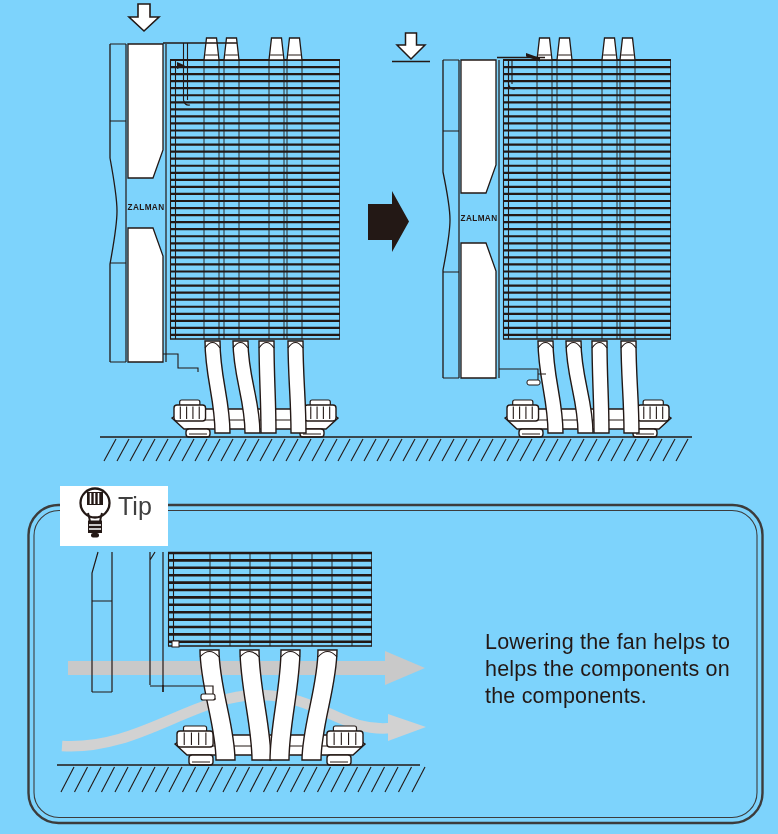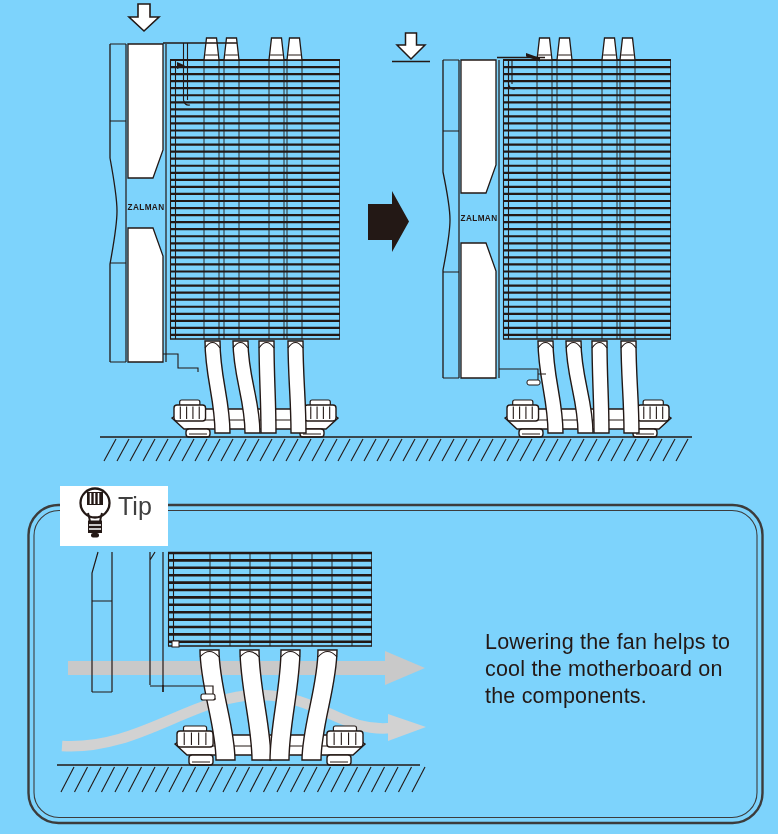--- a/index.html
+++ b/index.html
@@ -412,17 +412,17 @@
           <line x1="371.5" y1="792" x2="384.5" y2="767" stroke="#231815" stroke-width="1.1"></line>
           <line x1="385" y1="792" x2="398" y2="767" stroke="#231815" stroke-width="1.1"></line>
           <line x1="398.5" y1="792" x2="411.5" y2="767" stroke="#231815" stroke-width="1.1"></line>
           <line x1="412" y1="792" x2="425" y2="767" stroke="#231815" stroke-width="1.1"></line>
         </g>
   </g>
 </svg>
 
 <div class="caption">
   <span>Lowering the fan helps to</span><br>
-  <span>cool the motherboard on</span><br>
+  <span>helps the components on</span><br>
   <span>the components.</span>
 </div>
 
 </div>
 
 </body></html>

